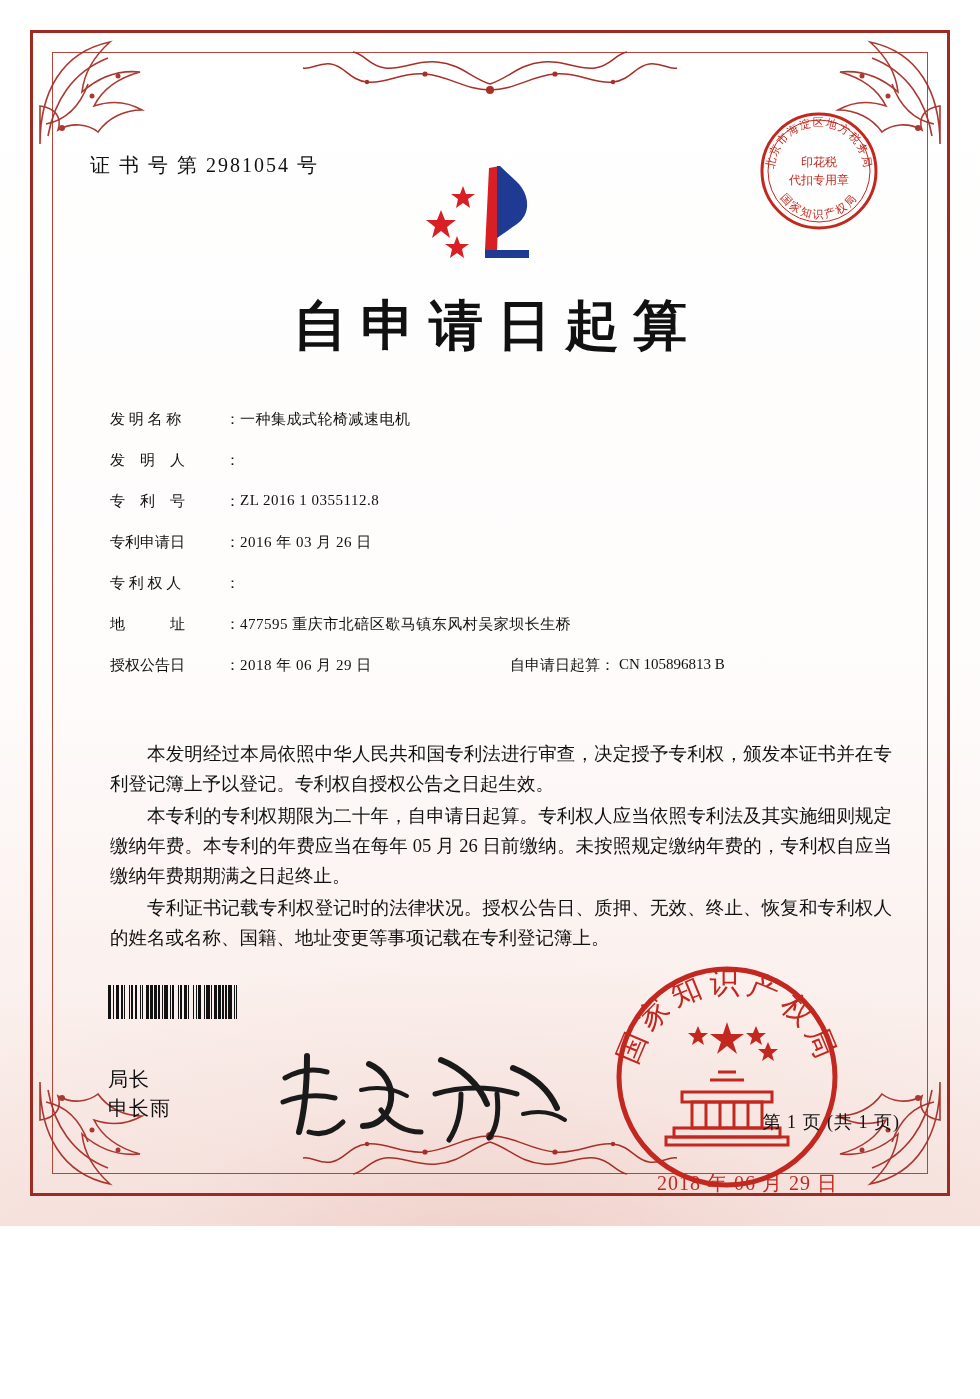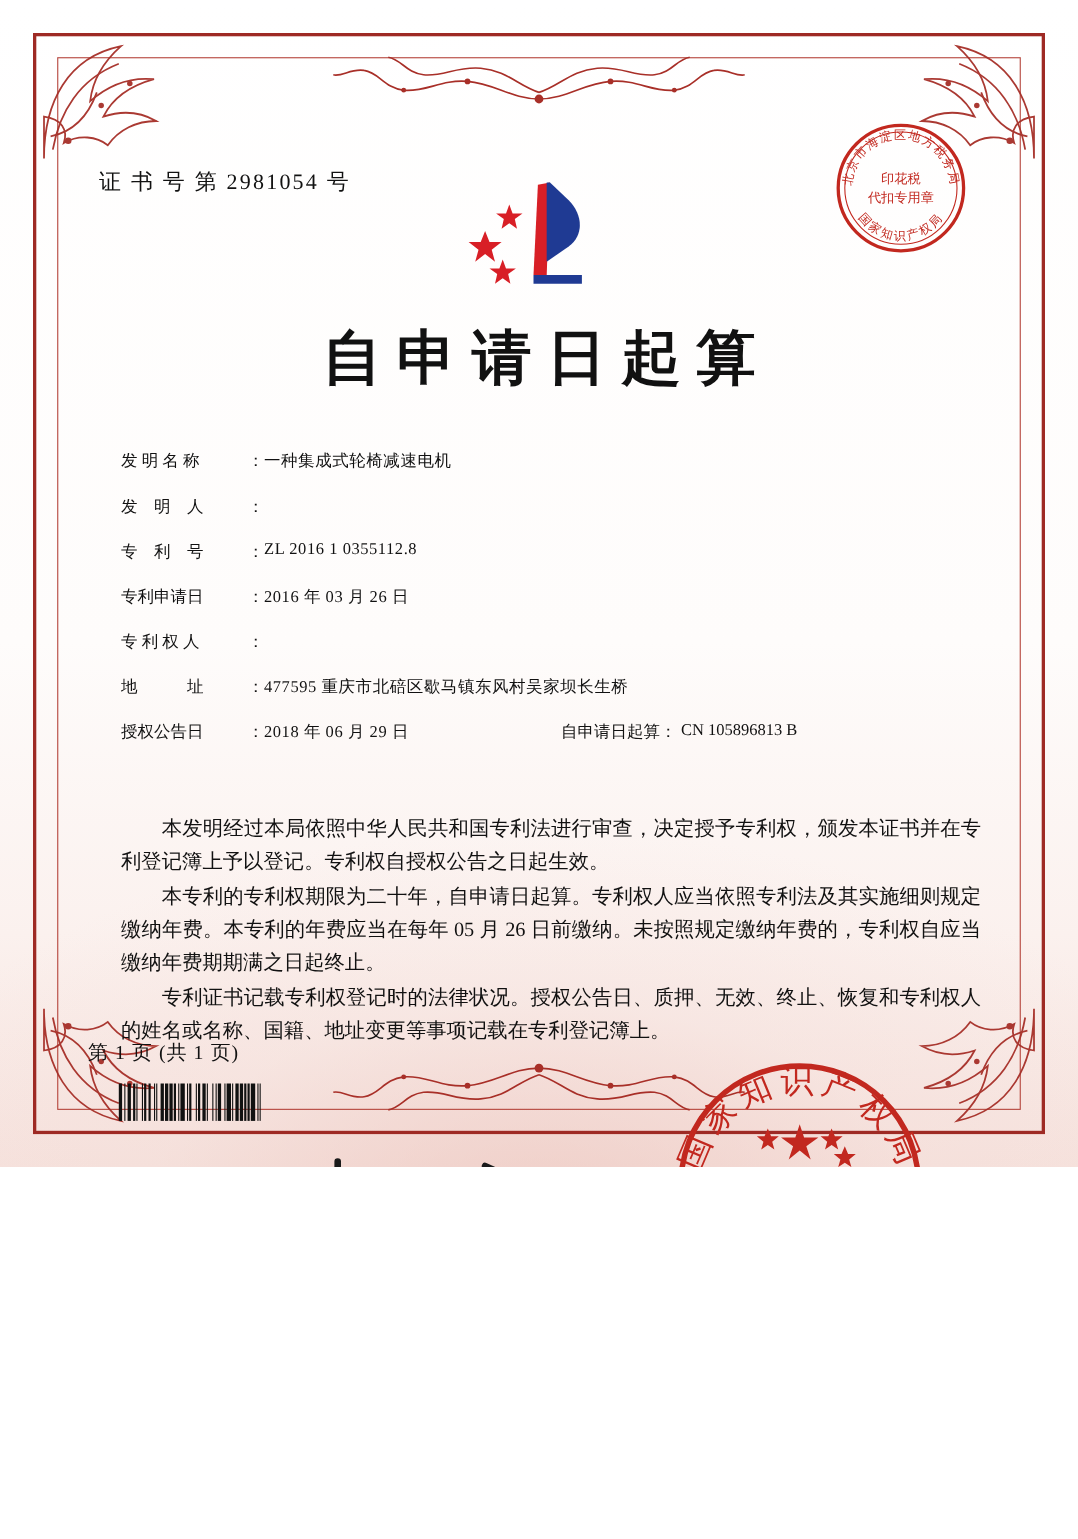--- a/index.html
+++ b/index.html
@@ -6,21 +6,21 @@
     margin: 0;
     padding: 0;
     background: #ffffff;
   }
   body {
     font-family: "Liberation Serif", "DejaVu Serif", serif;
   }
   .page {
     position: relative;
     width: 980px;
-    height: 1061px;
+    height: 1226px;
     margin: 0 auto;
     background:
       radial-gradient(ellipse 900px 500px at 50% 105%, rgba(233,188,180,0.55) 0%, rgba(243,219,214,0.30) 40%, rgba(255,255,255,0) 72%),
       linear-gradient(to bottom, #ffffff 0%, #fefcfb 55%, #fbf1ee 80%, #f6e2dd 100%);
     overflow: hidden;
   }
 
   
   .border-outer {
     position: absolute;
@@ -214,21 +214,21 @@
     font-size: 20px;
     color: #c2281f;
     letter-spacing: 1px;
     white-space: nowrap;
   }
 
   .page-foot {
     position: absolute;
     left: 0; right: 0;
     bottom: 12px;
-    text-align: left;
+    text-align: right;
     font-size: 18px;
     color: #111;
     letter-spacing: 1px;
     font-family: Liberation Serif, serif;
   }
 </style>
 </head>
 <body>
 
 <div class="page">

